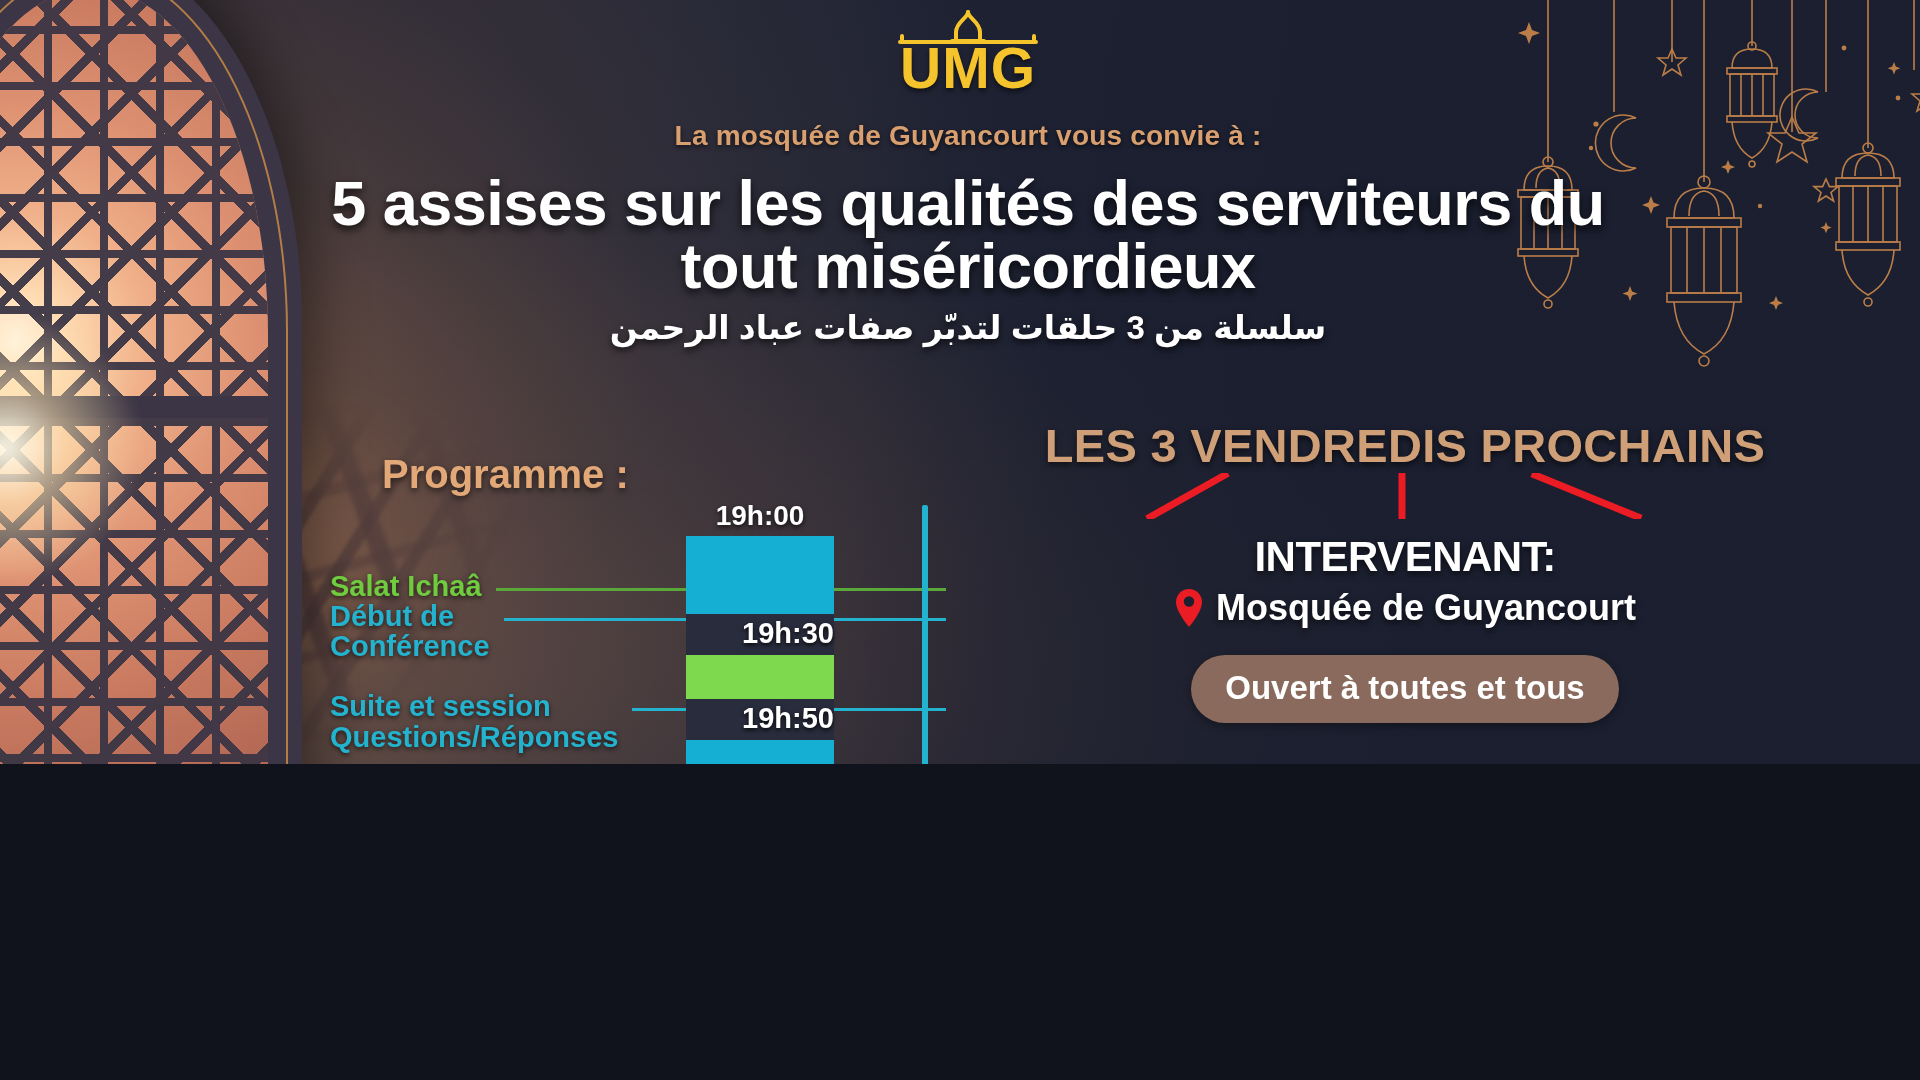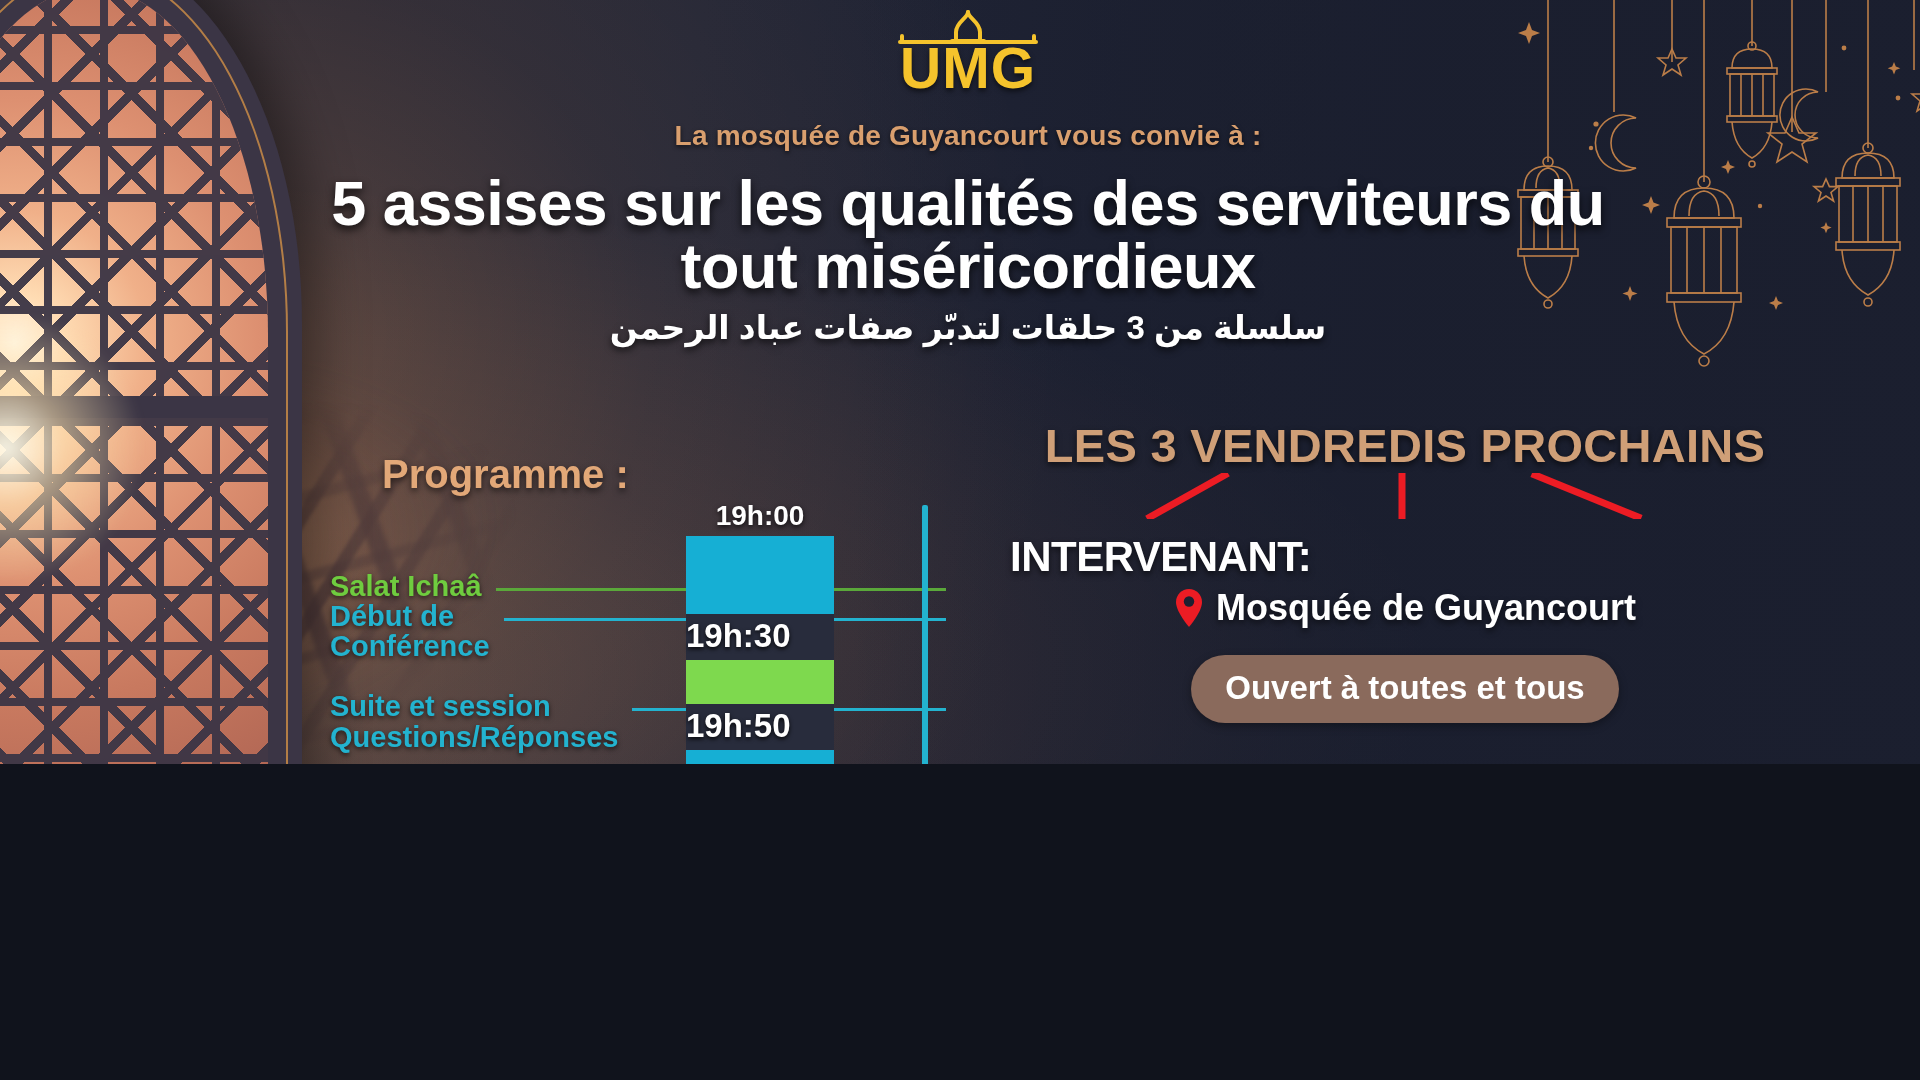--- a/index.html
+++ b/index.html
@@ -140,21 +140,21 @@
     font-size:28px;font-weight:bold;color:#ffffff;text-align:center;
     text-shadow:0 2px 5px rgba(0,0,0,.8);
   }
   .tl-cap.top{margin-bottom:4px;}
   .tl-cap.bottom{margin-top:2px;}
   .seg{width:148px;margin:0 auto;}
   .seg.cyan{background:#16afd4;}
   .seg.green{background:#7ed94e;}
   .seg-label{
     background:#282c3c;color:#ffffff;
-    font-size:33px;font-weight:bold;text-align:left;
+    font-size:29px;font-weight:bold;text-align:right;
     padding:3px 0 5px;
     text-shadow:0 2px 4px rgba(0,0,0,.85);
   }
   .arrow-head{
     width:0;height:0;margin:0 auto;
     border-left:105px solid transparent;
     border-right:105px solid transparent;
     border-top:74px solid #16afd4;
   }
 
@@ -196,21 +196,21 @@
     border-radius:40px;padding:12px 26px 14px;
     box-shadow:0 3px 8px rgba(0,0,0,.35);
   }
   .hours{
     margin-top:22px;
     font-size:42px;font-weight:bold;color:#c9a216;letter-spacing:1px;
     text-shadow:0 3px 6px rgba(0,0,0,.55);
   }
   .speaker{
     margin-top:10px;
-    display:flex;justify-content:center;align-items:baseline;gap:16px;flex-direction:column;
+    display:flex;justify-content:center;align-items:baseline;gap:16px;
   }
   .speaker-lbl{
     font-size:42px;font-weight:bold;color:#ffffff;letter-spacing:-.5px;
     text-shadow:0 3px 6px rgba(0,0,0,.6);
   }
   .speaker-name{
     font-size:50px;font-weight:bold;color:#23b3cf;letter-spacing:-.5px;
     text-shadow:0 3px 6px rgba(0,0,0,.6);
   }
   .venue{

